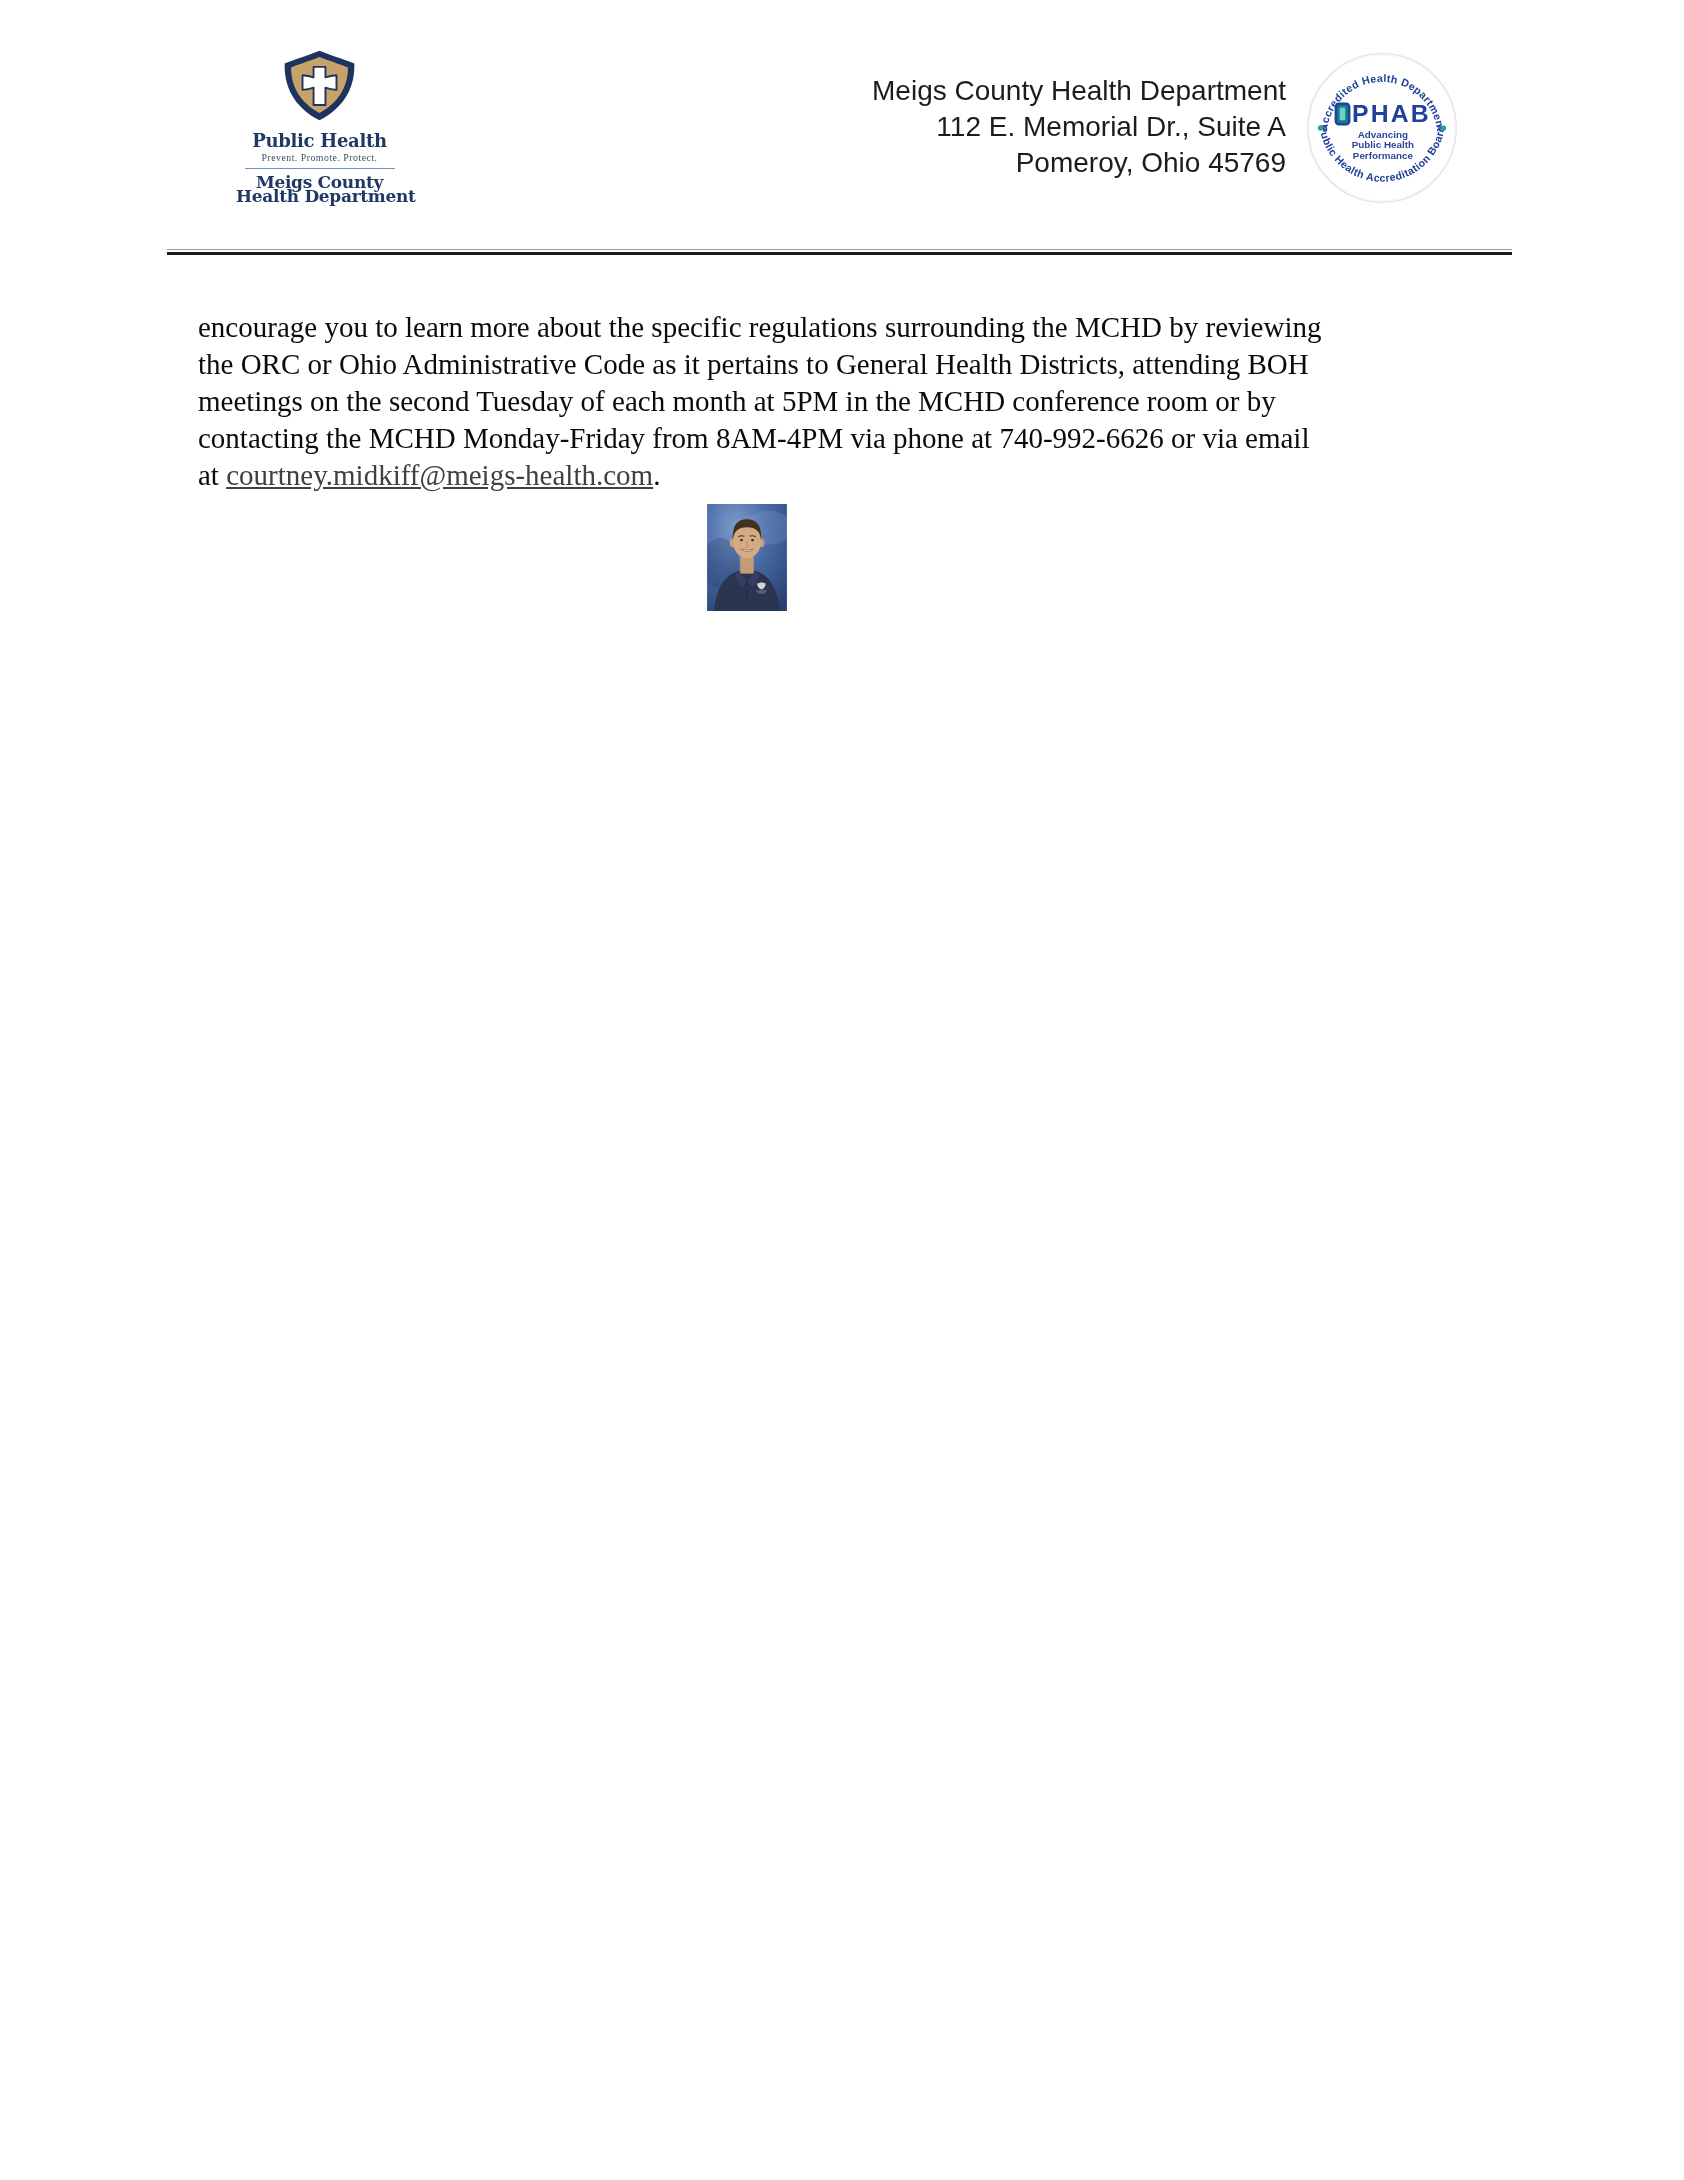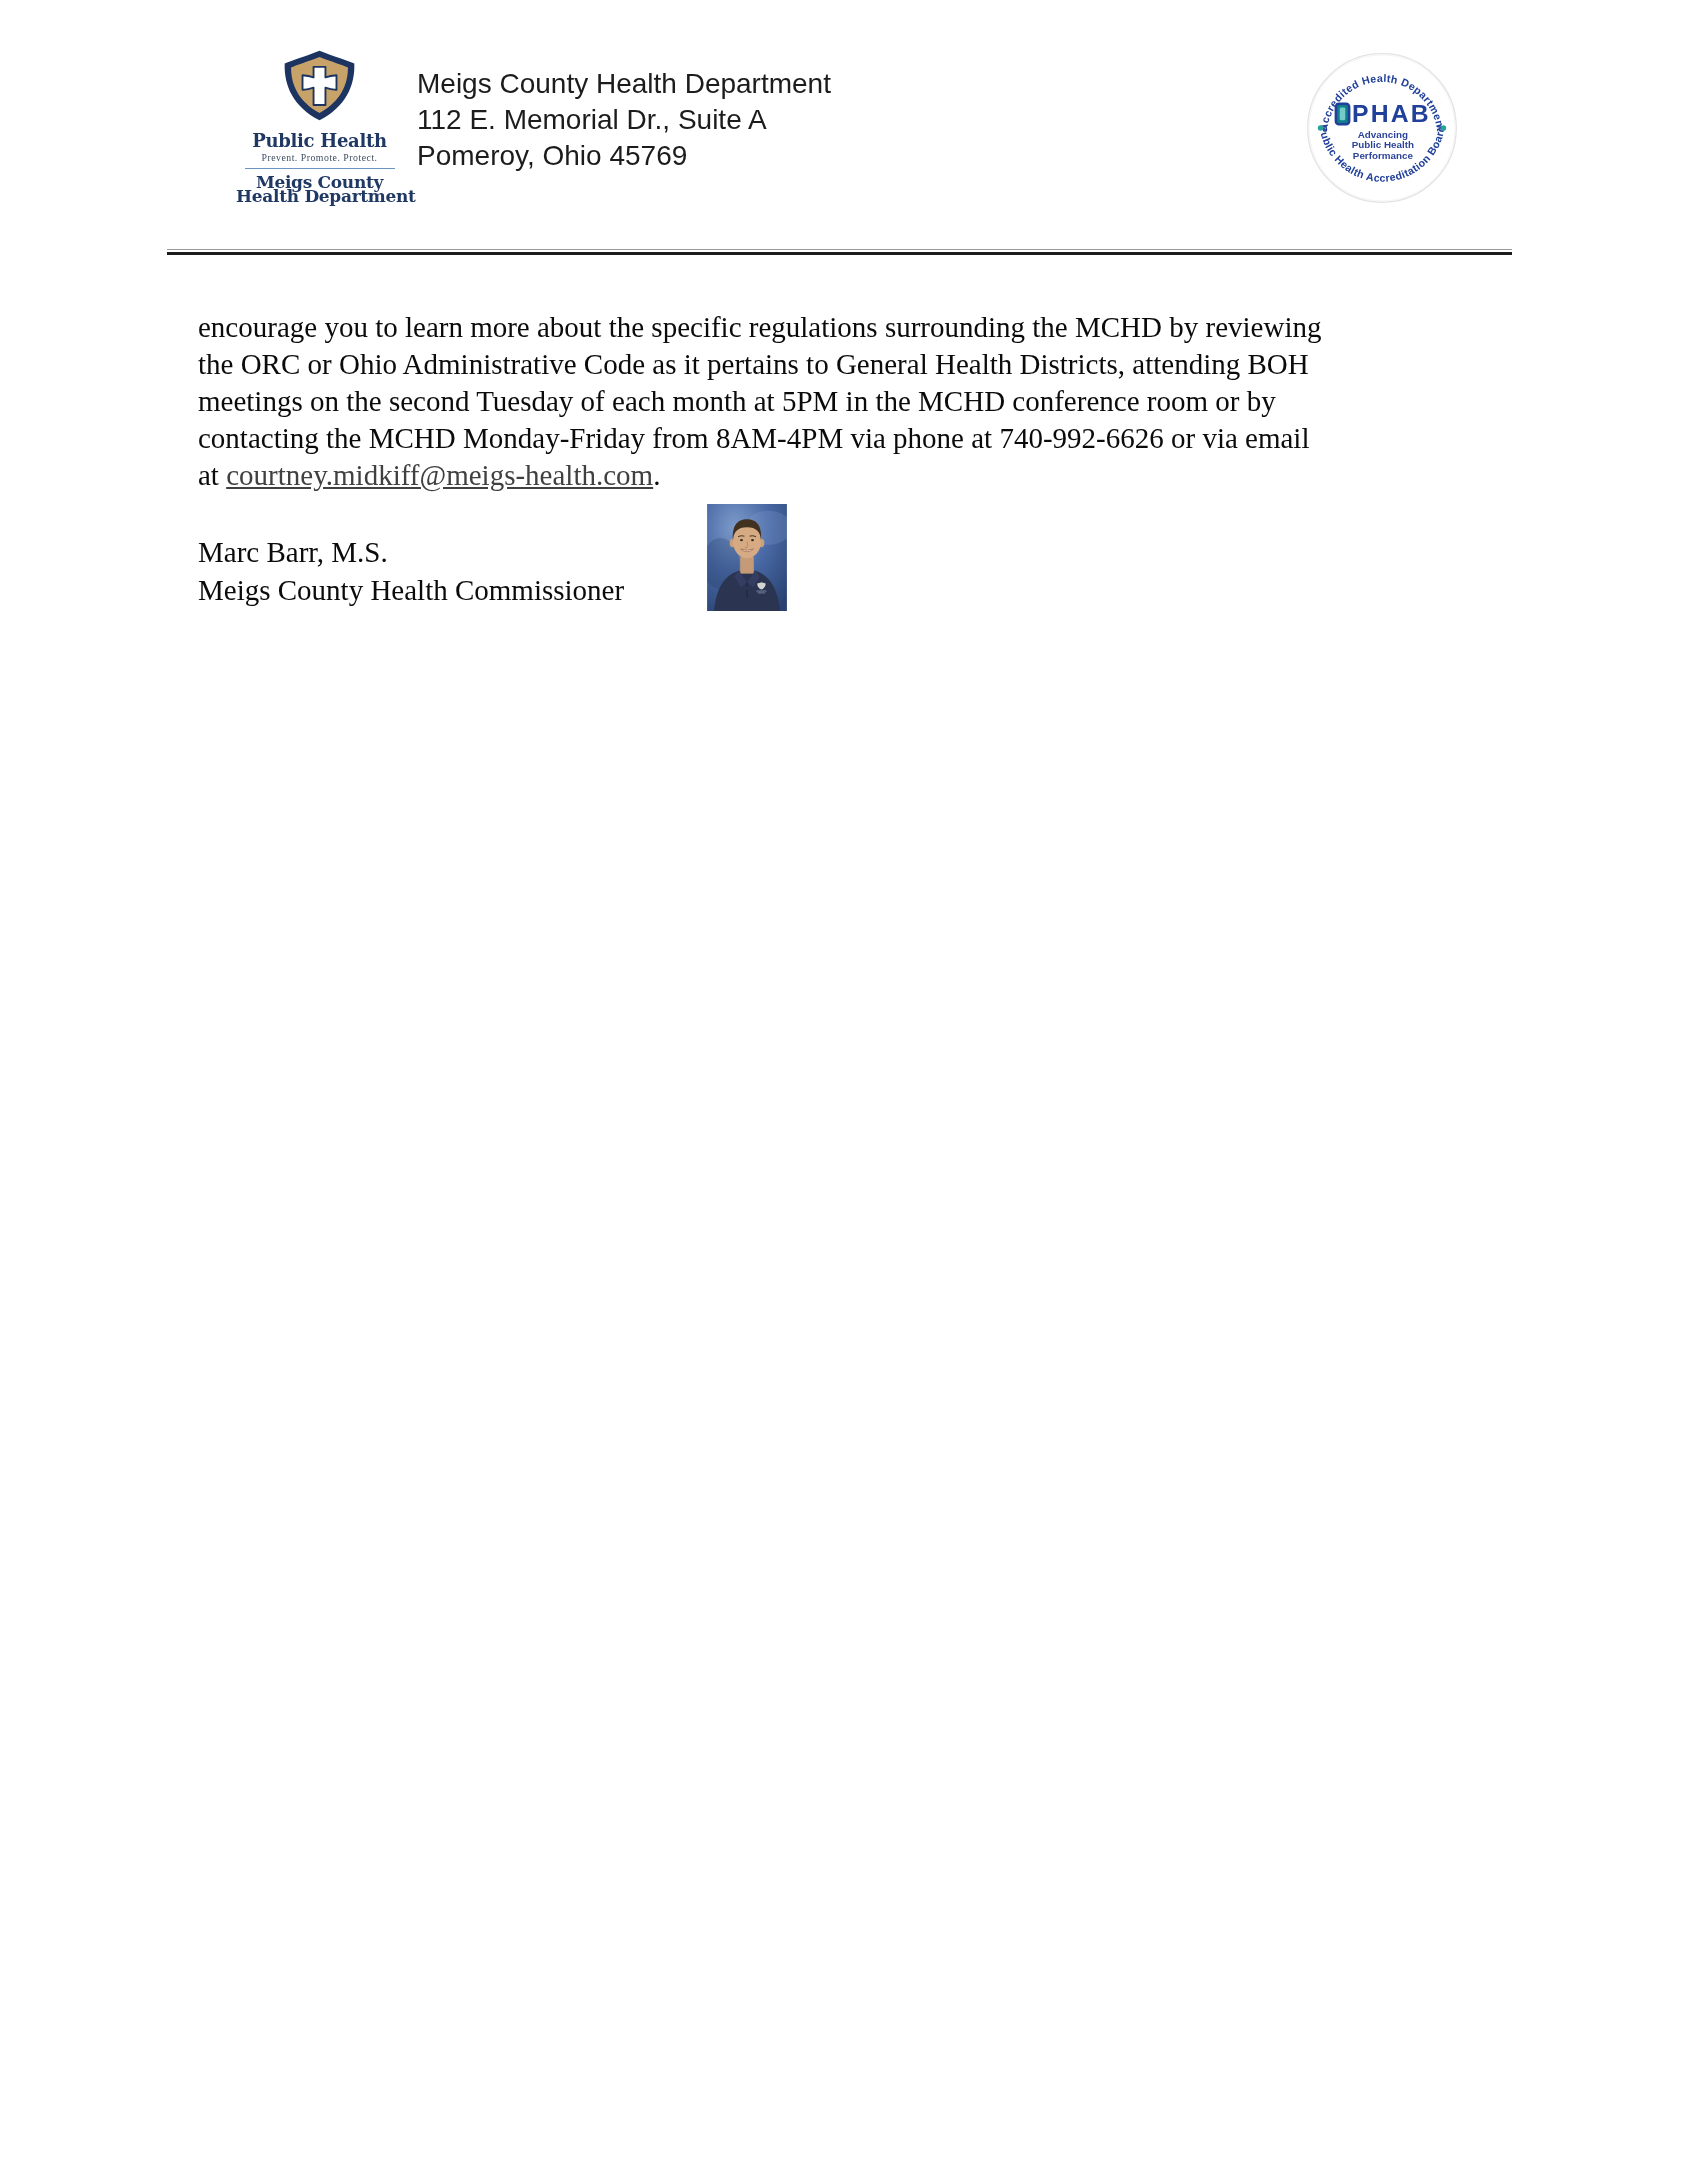--- a/index.html
+++ b/index.html
@@ -30,22 +30,22 @@
   }
   .logo-divider { height:0; border-top:1.3px solid #6b93c0; margin:5.1px 8.5px 6px 8.5px; }
   .logo-dept {
     font-family:"DejaVu Serif", serif; font-weight:bold;
     font-size:17px; line-height:14.5px; letter-spacing:-0.3px;
     color:#1f3864; white-space:nowrap;
   }
 
   
   .header-contact {
-    position:absolute; left:417px; top:66px; width:869px;
-    text-align:left;
+    position:absolute; left:417px; top:73px; width:869px;
+    text-align:right;
     font-family:"Liberation Sans", sans-serif;
     font-size:28px; line-height:36px; color:#1c1c1c;
   }
   .ws-pre { white-space:pre; }
 
   
   .header-seal { position:absolute; left:1306px; top:52px; }
   .seal-arc {
     font-family:"Liberation Sans", sans-serif;
     font-size:12.5px; font-weight:bold; fill:#21409a; letter-spacing:0.4px;
@@ -141,24 +141,20 @@
   <div class="body-text">
     <div class="body-line">encourage you to learn more about the specific regulations surrounding the MCHD by reviewing</div>
     <div class="body-line">the ORC or Ohio Administrative Code as it pertains to General Health Districts, attending BOH</div>
     <div class="body-line">meetings on the second Tuesday of each month at 5PM in the MCHD conference room or by</div>
     <div class="body-line">contacting the MCHD Monday-Friday from 8AM-4PM via phone at 740-992-6626 or via email</div>
     <div class="body-line">
       <span>at </span><span class="email-link">courtney.midkiff@meigs-health.com</span><span>.</span>
     </div>
   </div>
 
-  <div class="signature">
-    <div>Marc Barr, M.S.</div>
-    <div>Meigs County Health Commissioner</div>
-  </div>
 
   <div class="portrait">
     <svg width="80" height="107" viewBox="0 0 94 126">
       <defs>
         <radialGradient id="pbg" cx="35%" cy="22%" r="95%">
           <stop offset="0%" stop-color="#7d9bca"></stop>
           <stop offset="45%" stop-color="#4a6aa6"></stop>
           <stop offset="100%" stop-color="#27406f"></stop>
         </radialGradient>
       </defs>

